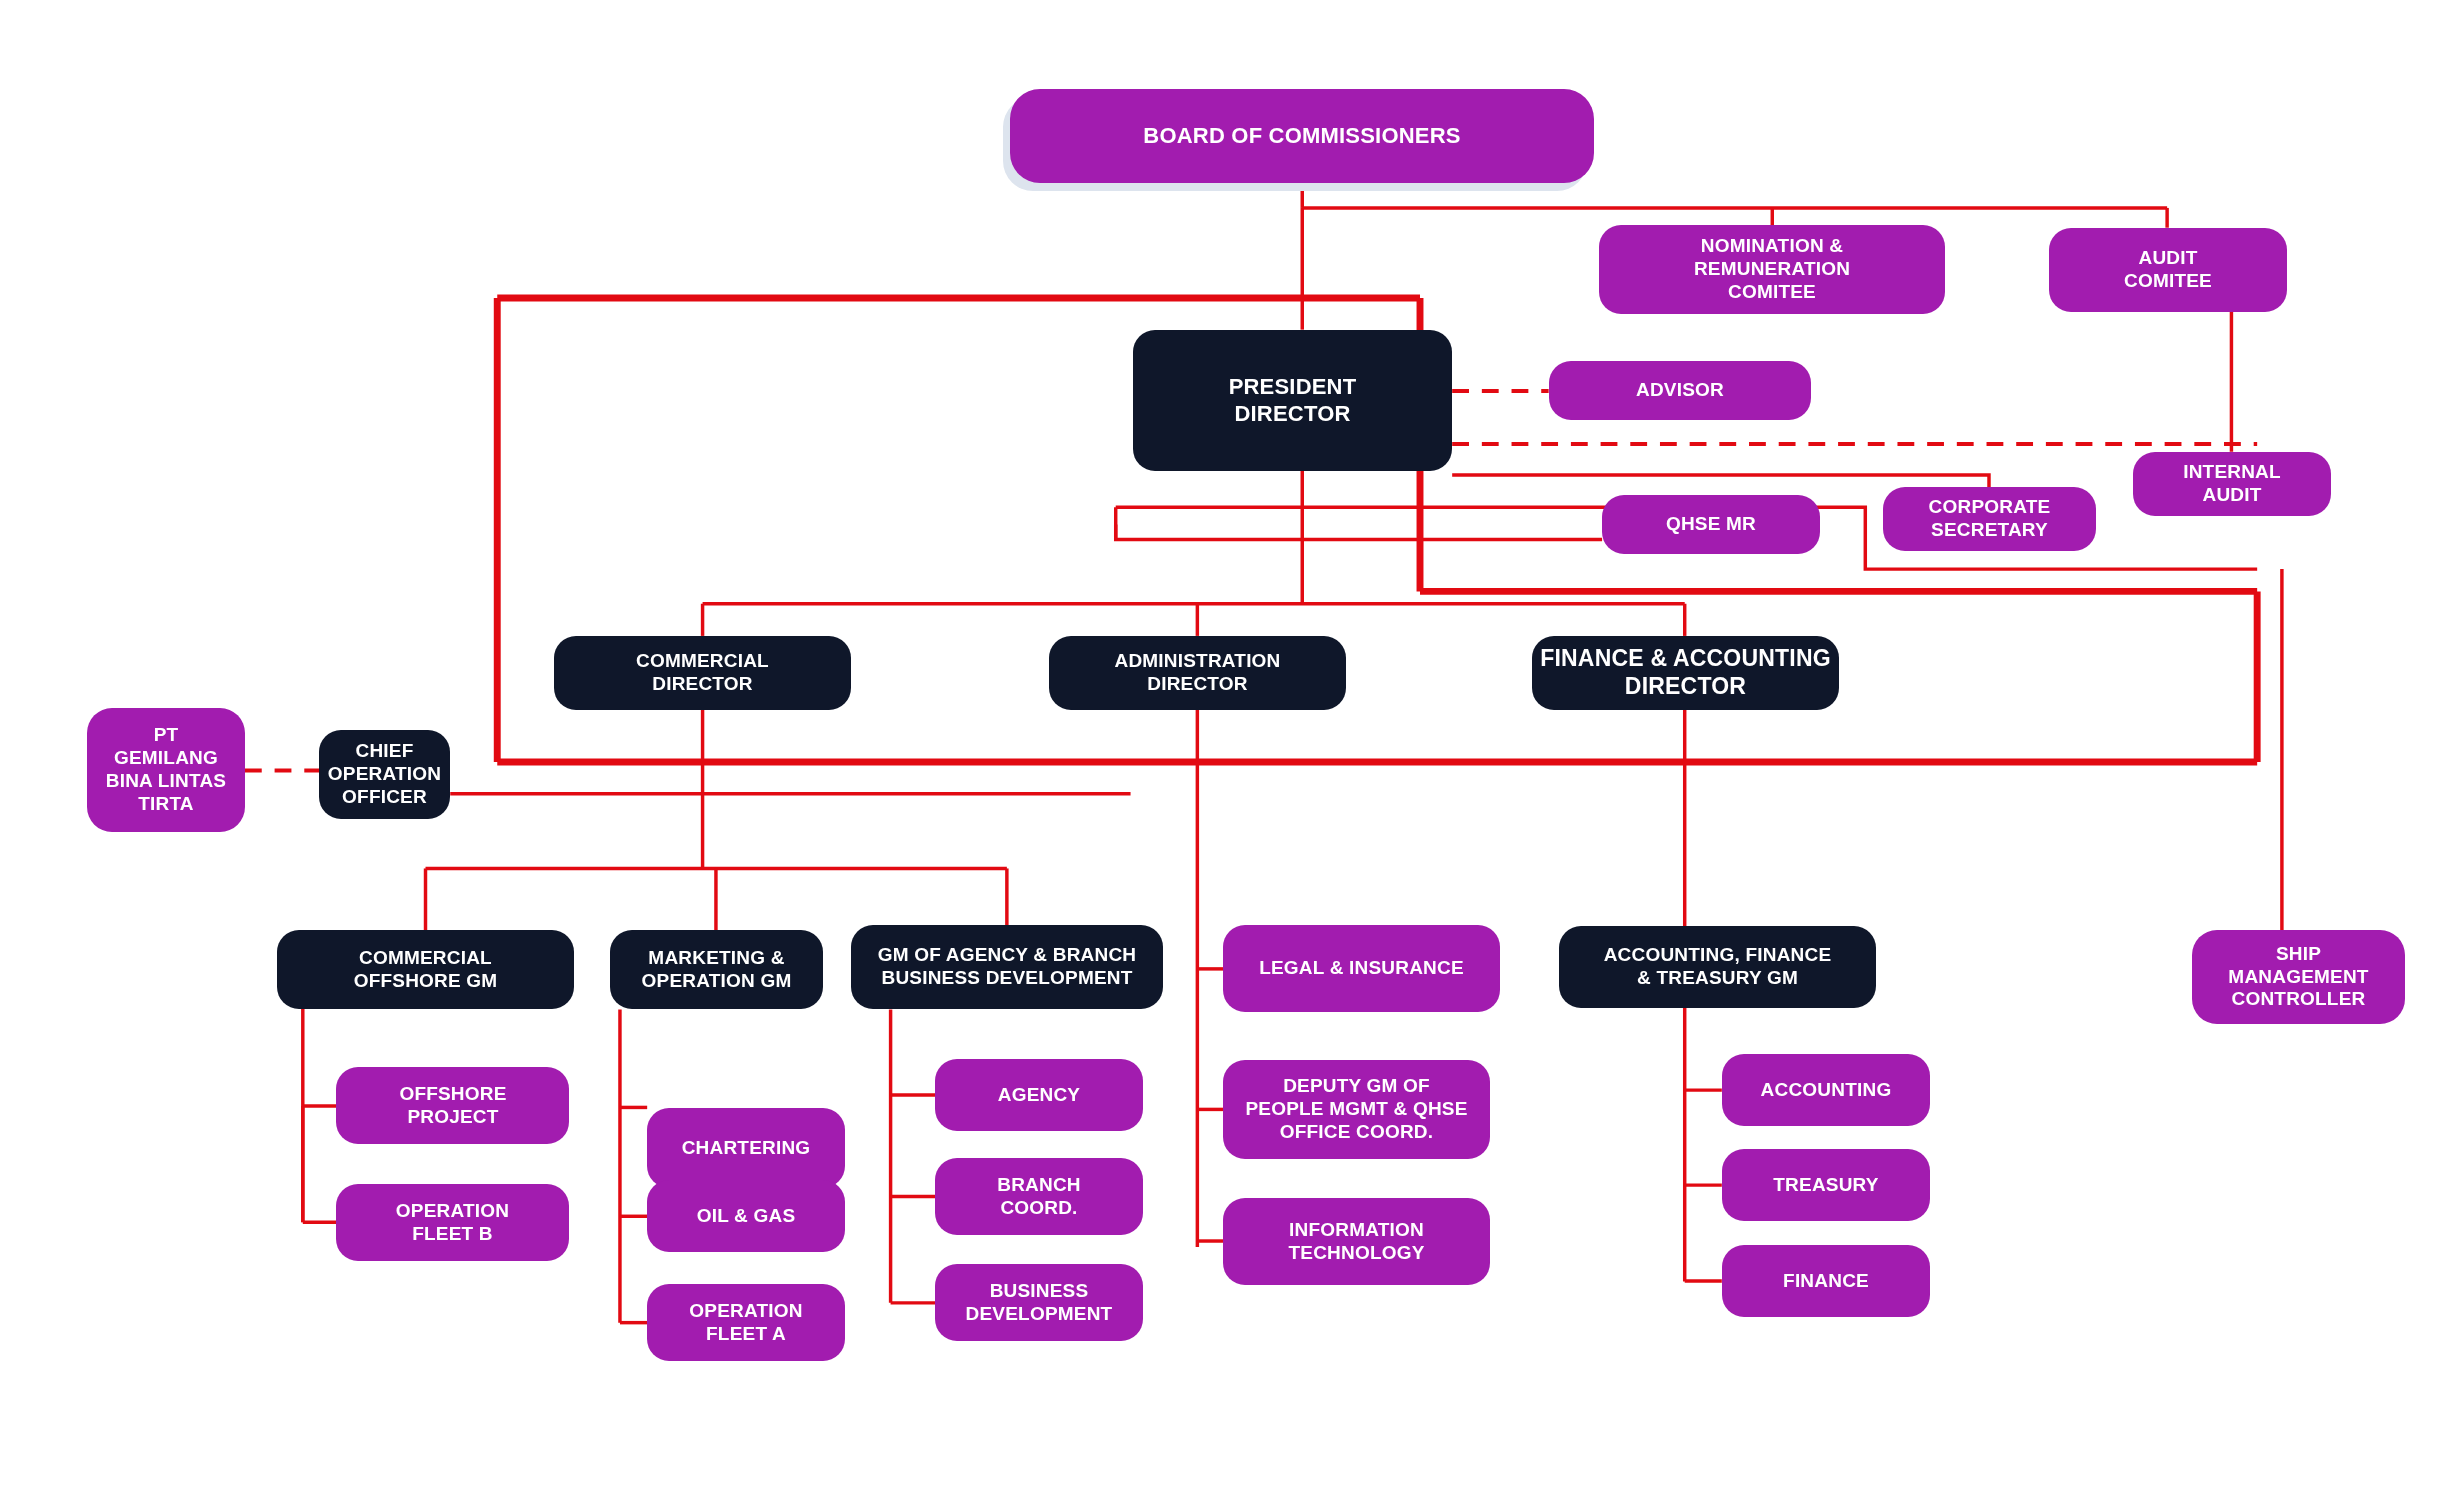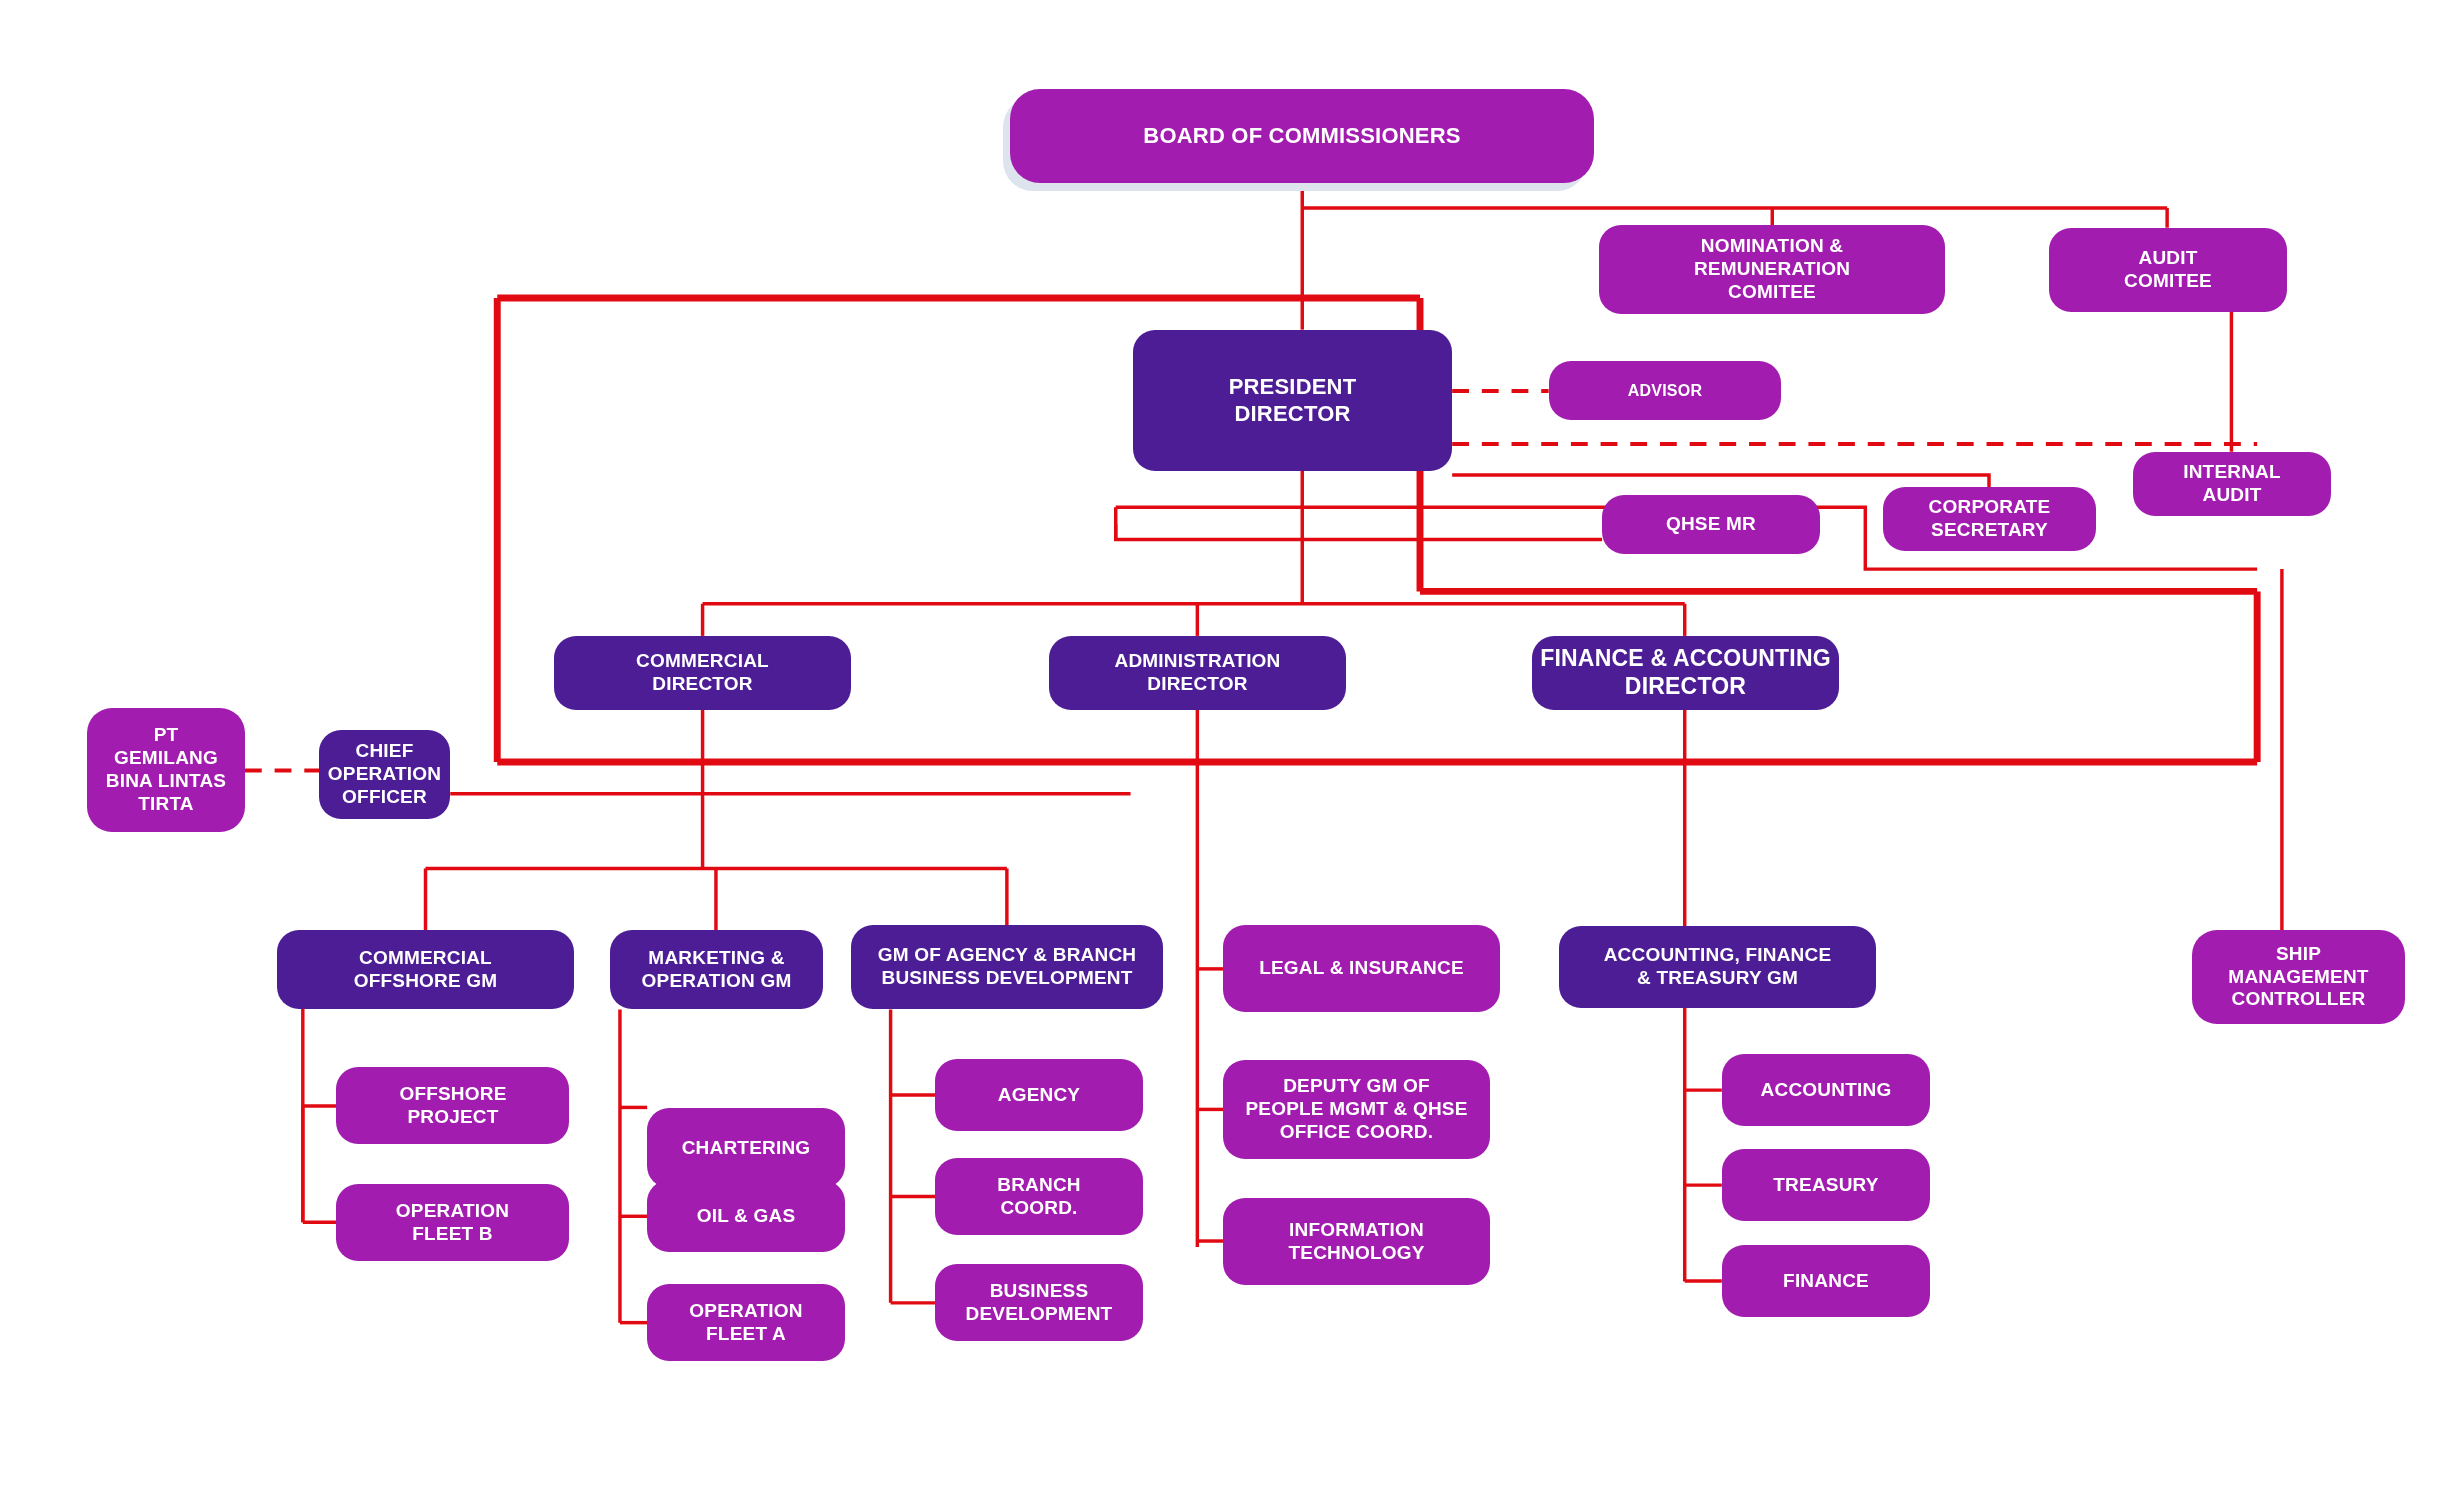--- a/index.html
+++ b/index.html
@@ -3,27 +3,27 @@
 <meta charset="utf-8">
 <style>
   html,body{margin:0;padding:0;background:#ffffff;}
   body{font-family:"Liberation Sans",sans-serif;}
   #stage{position:relative;width:2462px;height:1491px;background:#ffffff;overflow:hidden;}
   #wires{position:absolute;left:0;top:0;width:2462px;height:1491px;pointer-events:none;}
   .node{position:absolute;display:flex;align-items:center;justify-content:center;text-align:center;
         color:#ffffff;font-weight:700;letter-spacing:0.2px;line-height:1.2;box-sizing:border-box;
         padding:3px 7px;}
   .navy{background:#a21caf;}
-  .teal{background:#4c1d95;}
+  .teal{background:#0f172a;}
   .shadowbox{box-shadow:-7px 8px 0 0 #dde4ee;}
   .n-board{left:1010px;top:89px;width:584px;height:94px;border-radius:30px;font-size:22px;}
   .n-nomrem{left:1599px;top:225px;width:346px;height:89px;border-radius:22px;font-size:19px;}
   .n-auditcom{left:2049px;top:228px;width:238px;height:84px;border-radius:22px;font-size:19px;}
   .n-presdir{left:1133px;top:330px;width:319px;height:141px;border-radius:22px;font-size:22px;}
-  .n-advisor{left:1549px;top:361px;width:232px;height:59px;border-radius:22px;font-size:16px;}
+  .n-advisor{left:1549px;top:361px;width:262px;height:59px;border-radius:22px;font-size:19px;}
   .n-intaudit{left:2133px;top:452px;width:198px;height:64px;border-radius:22px;font-size:19px;}
   .n-corpsec{left:1883px;top:487px;width:213px;height:64px;border-radius:22px;font-size:19px;}
   .n-qhse{left:1602px;top:495px;width:218px;height:59px;border-radius:22px;font-size:19px;}
   .n-comdir{left:554px;top:636px;width:297px;height:74px;border-radius:22px;font-size:19px;}
   .n-admdir{left:1049px;top:636px;width:297px;height:74px;border-radius:22px;font-size:19px;}
   .n-findir{left:1532px;top:636px;width:307px;height:74px;border-radius:22px;font-size:23px;}
   .n-pt{left:87px;top:708px;width:158px;height:124px;border-radius:25px;font-size:19px;}
   .n-coo{left:319px;top:730px;width:131px;height:89px;border-radius:22px;font-size:19px;}
   .n-comoff{left:277px;top:930px;width:297px;height:79px;border-radius:22px;font-size:19px;}
   .n-mktop{left:610px;top:930px;width:213px;height:79px;border-radius:22px;font-size:19px;}

